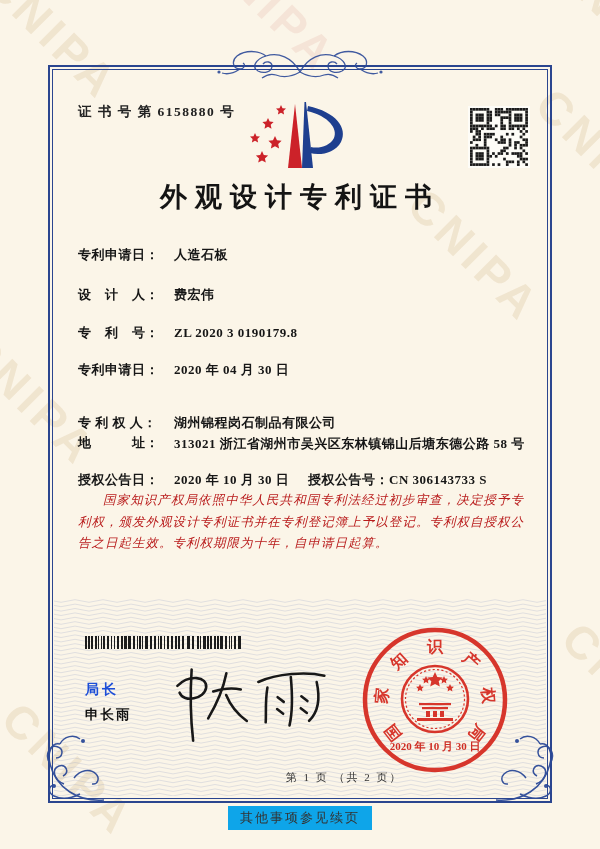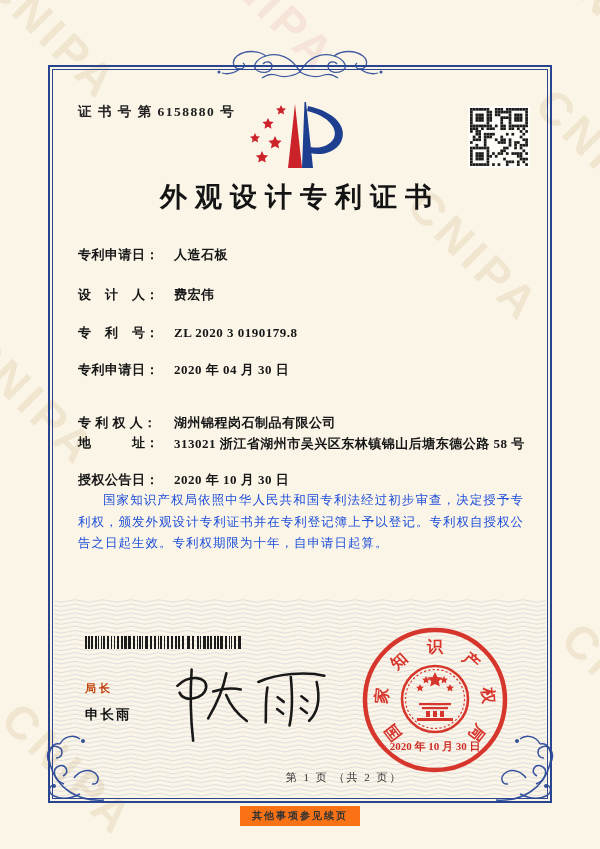--- a/index.html
+++ b/index.html
@@ -40,37 +40,37 @@
     position:absolute;left:0;top:179px;width:100%;text-align:center;
     font-size:27px;font-weight:bold;letter-spacing:8px;color:#141414;z-index:3;
   }
   .field-row{position:absolute;left:78px;font-size:13px;z-index:3;color:#161616;font-weight:600;white-space:nowrap;}
   .f-label{display:inline-block;min-width:96px;letter-spacing:0.5px;}
   .f-value{letter-spacing:0.5px;}
   .f-value.addr{display:inline-block;width:352px;white-space:normal;vertical-align:top;line-height:20px;}
   .pair2{position:absolute;left:230px;top:0;white-space:nowrap;}
   .body-text{
     position:absolute;left:78px;top:490px;width:446px;z-index:3;
-    font-size:12.5px;line-height:21.5px;text-align:justify;color:#1d4ed8;
-    letter-spacing:1px;font-weight:500;
+    font-size:12.5px;line-height:21.5px;text-align:justify;color:#b91c1c;
+    letter-spacing:1px;font-weight:500;font-style:italic;
   }
   .body-text p{margin:0;text-indent:2em;}
   .barcode{position:absolute;left:85px;top:636px;z-index:3;}
-  .officer-title{position:absolute;left:85px;top:681px;font-size:11px;letter-spacing:3px;color:#c2410c;z-index:4;font-weight:600;}
+  .officer-title{position:absolute;left:85px;top:681px;font-size:14px;letter-spacing:3px;color:#1d4ed8;z-index:4;font-weight:600;}
   .officer-name{position:absolute;left:85px;top:706px;font-size:13.5px;letter-spacing:2px;color:#111;z-index:4;font-weight:600;}
   .signature{position:absolute;left:168px;top:659px;z-index:4;}
   .seal{position:absolute;left:356px;top:625px;z-index:5;opacity:0.93;}
   .page-num{
     position:absolute;left:0;top:770px;width:100%;text-align:center;
     font-size:11px;letter-spacing:2px;color:#333;z-index:4;padding-left:44px;
   }
   .footer-note{
     position:absolute;left:50%;top:806px;transform:translateX(-50%);
-    font-size:10px;letter-spacing:2px;color:#333;z-index:3;
-    background:#f97316;padding:3px 12px;white-space:nowrap;font-weight:bold;
+    font-size:13px;letter-spacing:2px;color:#333;z-index:3;
+    background:#0ea5e9;padding:3px 12px;white-space:nowrap;
   }
 </style>
 </head>
 <body>
 
 <div class="wm" style="left:-30px;top:6px;">CNIPA</div>
 <div class="wm pink" style="left:188px;top:-22px;">CNIPA</div>
 <div class="wm" style="left:536px;top:-12px;">CNIPA</div>
 <div class="wm" style="left:520px;top:128px;">CNIPA</div>
 <div class="wm" style="left:392px;top:228px;">CNIPA</div>
@@ -415,20 +415,23 @@
   <span class="f-label">专利申请日：</span><span class="f-value">2020 年 04 月 30 日</span>
 </div>
 <div class="field-row" style="top:414px">
   <span class="f-label">专 利 权 人：</span><span class="f-value">湖州锦程岗石制品有限公司</span>
 </div>
 <div class="field-row" style="top:434px">
   <span class="f-label">地　　　址：</span><span class="f-value addr">313021 浙江省湖州市吴兴区东林镇锦山后塘东德公路 58 号</span>
 </div>
 <div class="field-row" style="top:471px">
   <span class="f-label">授权公告日：</span><span class="f-value">2020 年 10 月 30 日</span>
+  <span class="pair2">
+    <span class="f-label" style="min-width:0">授权公告号：</span><span class="f-value">CN 306143733 S</span>
+  </span>
 </div>
 
 <div class="body-text">
   <p>国家知识产权局依照中华人民共和国专利法经过初步审查，决定授予专利权，颁发外观设计专利证书并在专利登记簿上予以登记。专利权自授权公告之日起生效。专利权期限为十年，自申请日起算。</p>
 </div>
 
 <svg class="barcode" id="barcode" width="156" height="13">
     <rect x="0" y="0" width="2" height="13" fill="#1c1c1c"></rect>
     <rect x="3" y="0" width="2" height="13" fill="#1c1c1c"></rect>
     <rect x="6" y="0" width="2" height="13" fill="#1c1c1c"></rect>

